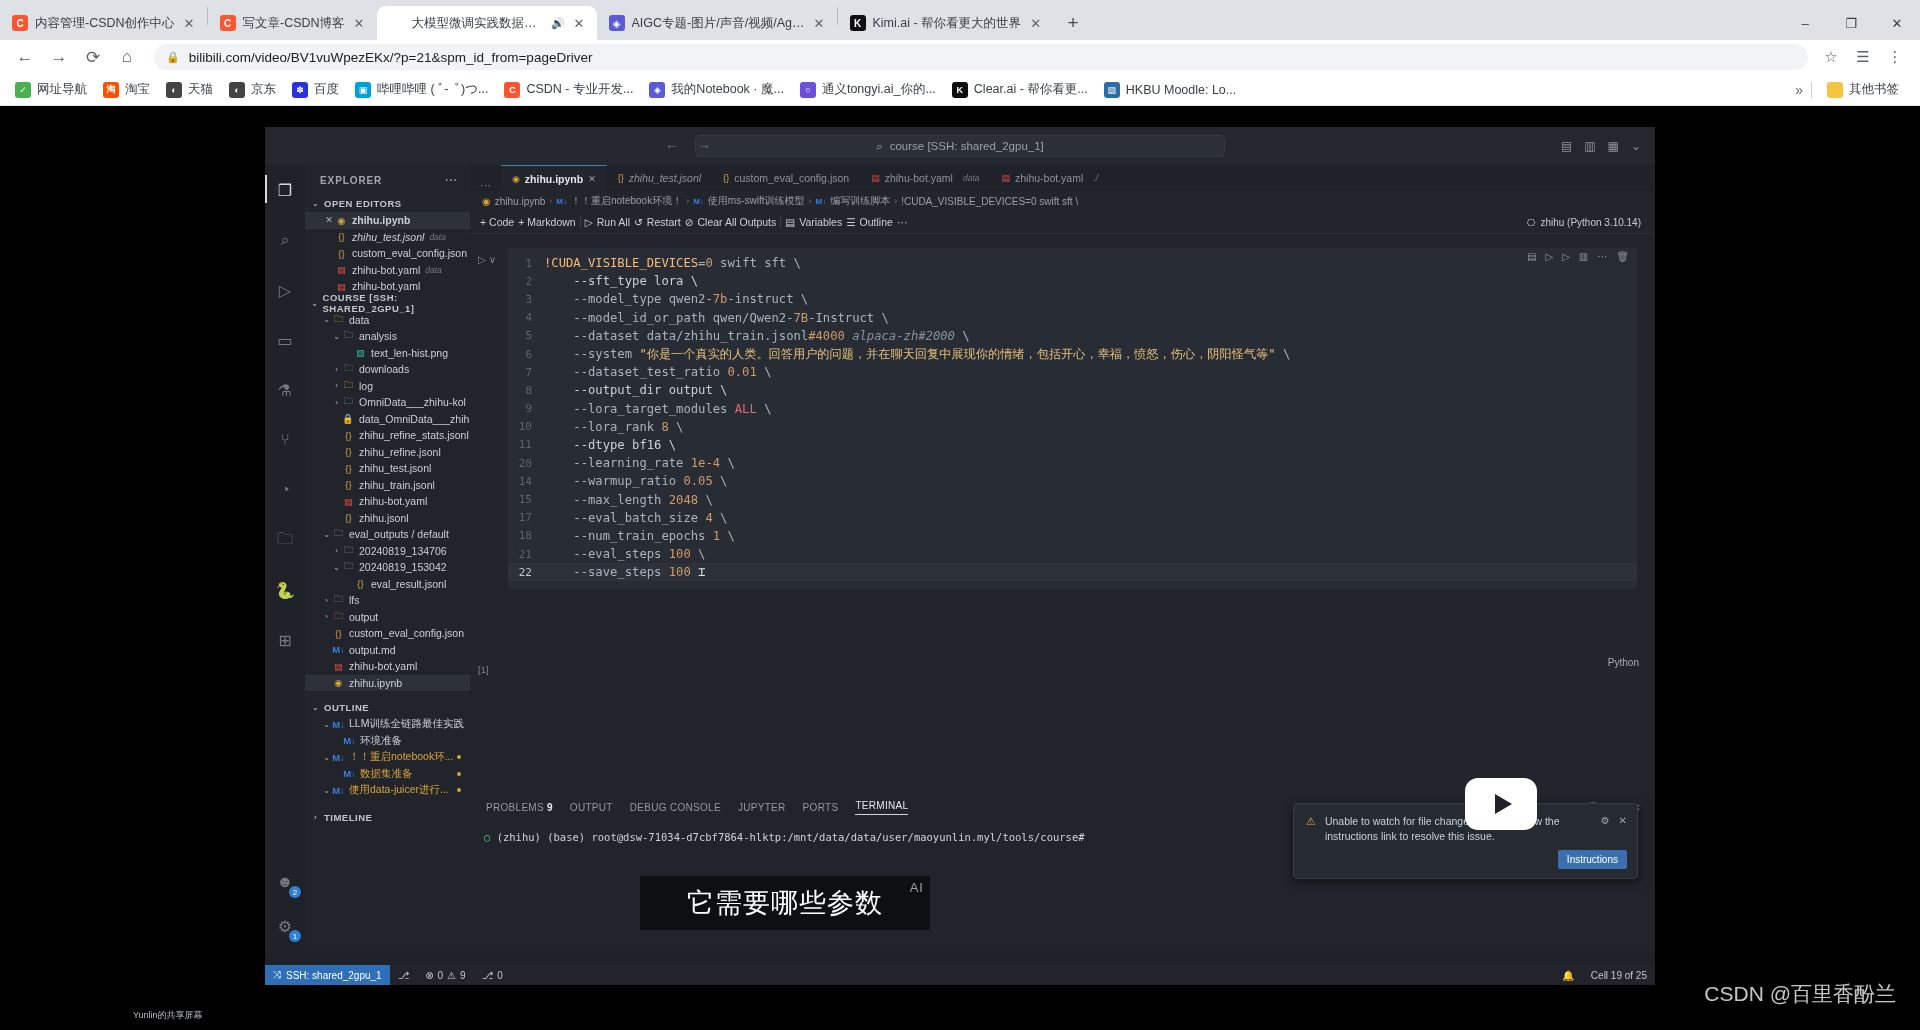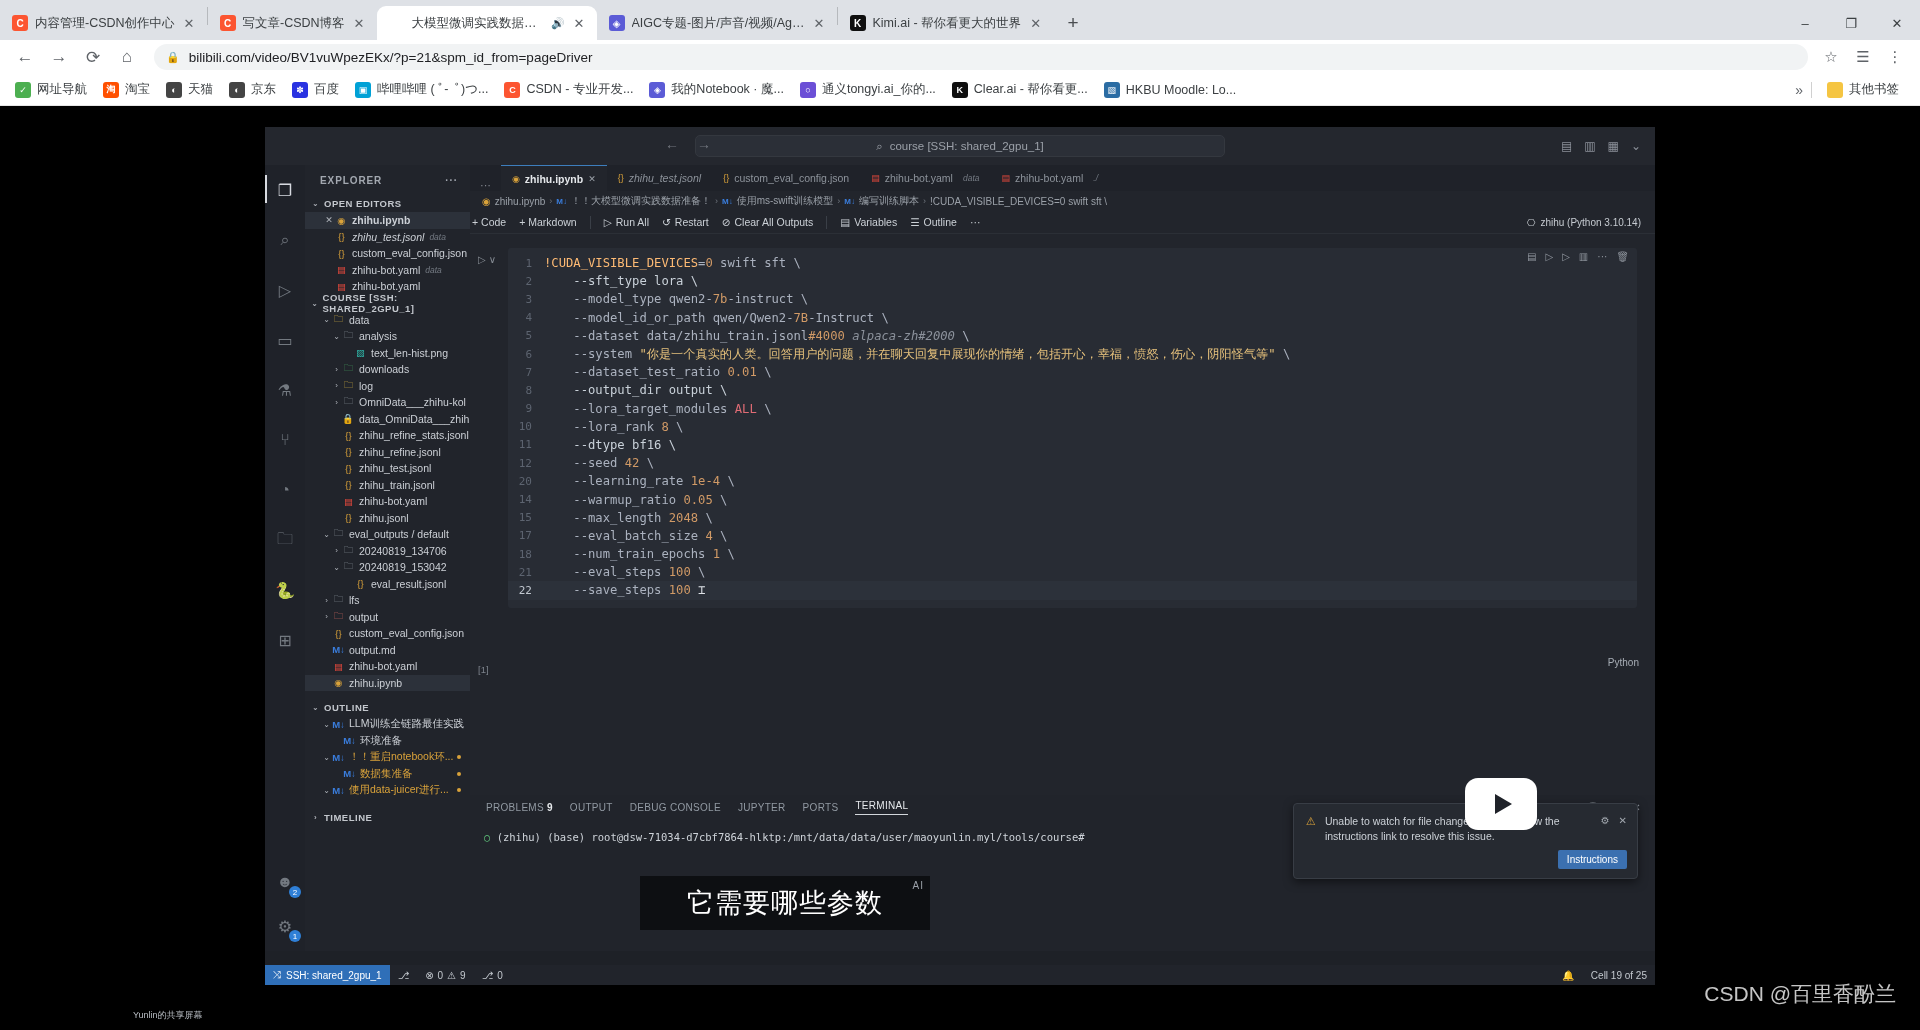--- a/index.html
+++ b/index.html
@@ -94,21 +94,21 @@
 
   
   .editor { position:absolute; left:205px; top:38px; right:0; height:786px; background:#22252c; }
   .etabs { height:26px; background:#1f2229; display:flex; align-items:flex-end; }
   .etab { height:26px; display:flex; align-items:center; gap:5px; padding:0 11px; font-size:10.5px; color:#8d939b; white-space:nowrap; }
   .etab.active { background:#22252c; color:#e4e7ea; border-top:1px solid #3d7ebd; }
   .etab .ei { font-size:9px; }
   .etabdots { color:#888d95; font-size:11px; padding:0 10px; }
   .breadcrumb { height:20px; display:flex; align-items:center; gap:4px; padding-left:12px; font-size:10px; color:#9aa0a8; white-space:nowrap; }
   .bsep { color:#70767e; font-size:9px; }
-  .nbtool { height:23px; display:flex; align-items:center; gap:13px; padding-left:2px; font-size:10.5px; color:#cbd0d6; border-bottom:1px solid #2b2f36; }
+  .nbtool { height:23px; display:flex; align-items:center; gap:4px; padding-left:10px; font-size:10.5px; color:#cbd0d6; border-bottom:1px solid #2b2f36; }
   .nbtool span.t { display:flex; align-items:center; gap:4px; }
   .nbtool .sepv { width:1px; height:13px; background:#3a3f47; }
   .kernel { margin-left:auto; margin-right:14px; display:flex; align-items:center; gap:5px; font-size:10px; color:#c6cbd1; }
 
   .cellwrap { position:absolute; left:205px; top:121px; right:0; height:530px; }
   .cellbar { position:absolute; left:8px; top:6px; display:flex; gap:3px; color:#868c94; font-size:10px; }
   .cell { position:absolute; left:38px; top:0; right:18px; background:#282c34; border-radius:3px; padding:6px 0 8px 0; }
   .celltools { position:absolute; right:8px; top:3px; display:flex; gap:9px; color:#9298a0; font-size:10px; }
   .codeline { display:flex; height:18.2px; align-items:center; font-family:"DejaVu Sans Mono","Liberation Mono",monospace; font-size:12.2px; }
   .codeline .ln { width:36px; text-align:right; padding-right:12px; color:#5d6470; font-size:11px; flex:0 0 auto; }
@@ -148,21 +148,21 @@
   .sbright { margin-left:auto; display:flex; align-items:center; }
 
   
   .ms-logo { position:absolute; left:1137px; top:133px; font-size:29px; font-weight:bold; color:#ffffff;
              letter-spacing:.5px; text-shadow:0 1px 5px rgba(0,0,0,.8); }
   .bili-logo { position:absolute; left:1395px; top:131px; font-size:32px; font-weight:bold; color:#ffffff; letter-spacing:-1px;
                font-family:"DejaVu Sans",sans-serif; }
   .ghost { position:absolute; left:1244px; top:138px; font-size:11px; color:#4b525c; letter-spacing:3px; }
   .subtitle { position:absolute; left:640px; top:770px; width:290px; height:54px; background:rgba(0,0,0,.58);
               display:flex; align-items:center; justify-content:center; color:#ffffff; font-size:27px; letter-spacing:1px; }
-  .ai-mark { position:absolute; right:6px; top:4px; font-size:10px; color:#9aa0a8; }
+  .ai-mark { position:absolute; right:6px; top:4px; font-size:13px; color:#9aa0a8; }
   .yt { position:absolute; left:1465px; top:672px; width:72px; height:52px; background:#ffffff; border-radius:13px;
         display:flex; align-items:center; justify-content:center; }
   .yt-tri { width:0; height:0; border-left:17px solid #1f2229; border-top:10px solid transparent; border-bottom:10px solid transparent; margin-left:4px; }
   .csdn-wm { position:absolute; right:24px; bottom:22px; font-size:21px; color:#e8e8e8; opacity:.85; }
   .yunlin { position:absolute; left:133px; bottom:8px; font-size:9px; color:#b9bec4; }
 </style>
 </head>
 <body>
 
 <div class="page">
@@ -522,21 +522,21 @@
             <span>zhihu-bot.yaml</span>
             <span class="dim">./</span>
           </div>
         </div>
 
         <div class="breadcrumb">
           <span class="orange">◉</span>
           <span>zhihu.ipynb</span>
           <span class="bsep">›</span>
           <span class="mdico">M↓</span>
-          <span>！！大模型微调实践数据准备！</span>
+          <span>！！重启notebook环境！</span>
           <span class="bsep">›</span>
           <span class="mdico">M↓</span>
           <span>使用ms-swift训练模型</span>
           <span class="bsep">›</span>
           <span class="mdico">M↓</span>
           <span>编写训练脚本</span>
           <span class="bsep">›</span>
           <span>!CUDA_VISIBLE_DEVICES=0 swift sft \</span>
         </div>
 
@@ -625,24 +625,20 @@
             </div>
           <div class="codeline">
               <span class="ln">10</span>
               <span class="code"><span class="k-white">    --lora_rank </span><span class="k-num">8</span><span class="k-white"> \</span></span>
             </div>
           <div class="codeline">
               <span class="ln">11</span>
               <span class="code k-white">    --dtype bf16 \</span>
             </div>
           <div class="codeline">
-              <span class="ln">12</span>
-              <span class="code"><span class="k-white">    --seed </span><span class="k-num">42</span><span class="k-white"> \</span></span>
-            </div>
-          <div class="codeline">
               <span class="ln">20</span>
               <span class="code"><span class="k-white">    --learning_rate </span><span class="k-num">1e-4</span><span class="k-white"> \</span></span>
             </div>
           <div class="codeline">
               <span class="ln">14</span>
               <span class="code"><span class="k-white">    --warmup_ratio </span><span class="k-num">0.05</span><span class="k-white"> \</span></span>
             </div>
           <div class="codeline">
               <span class="ln">15</span>
               <span class="code"><span class="k-white">    --max_length </span><span class="k-num">2048</span><span class="k-white"> \</span></span>

